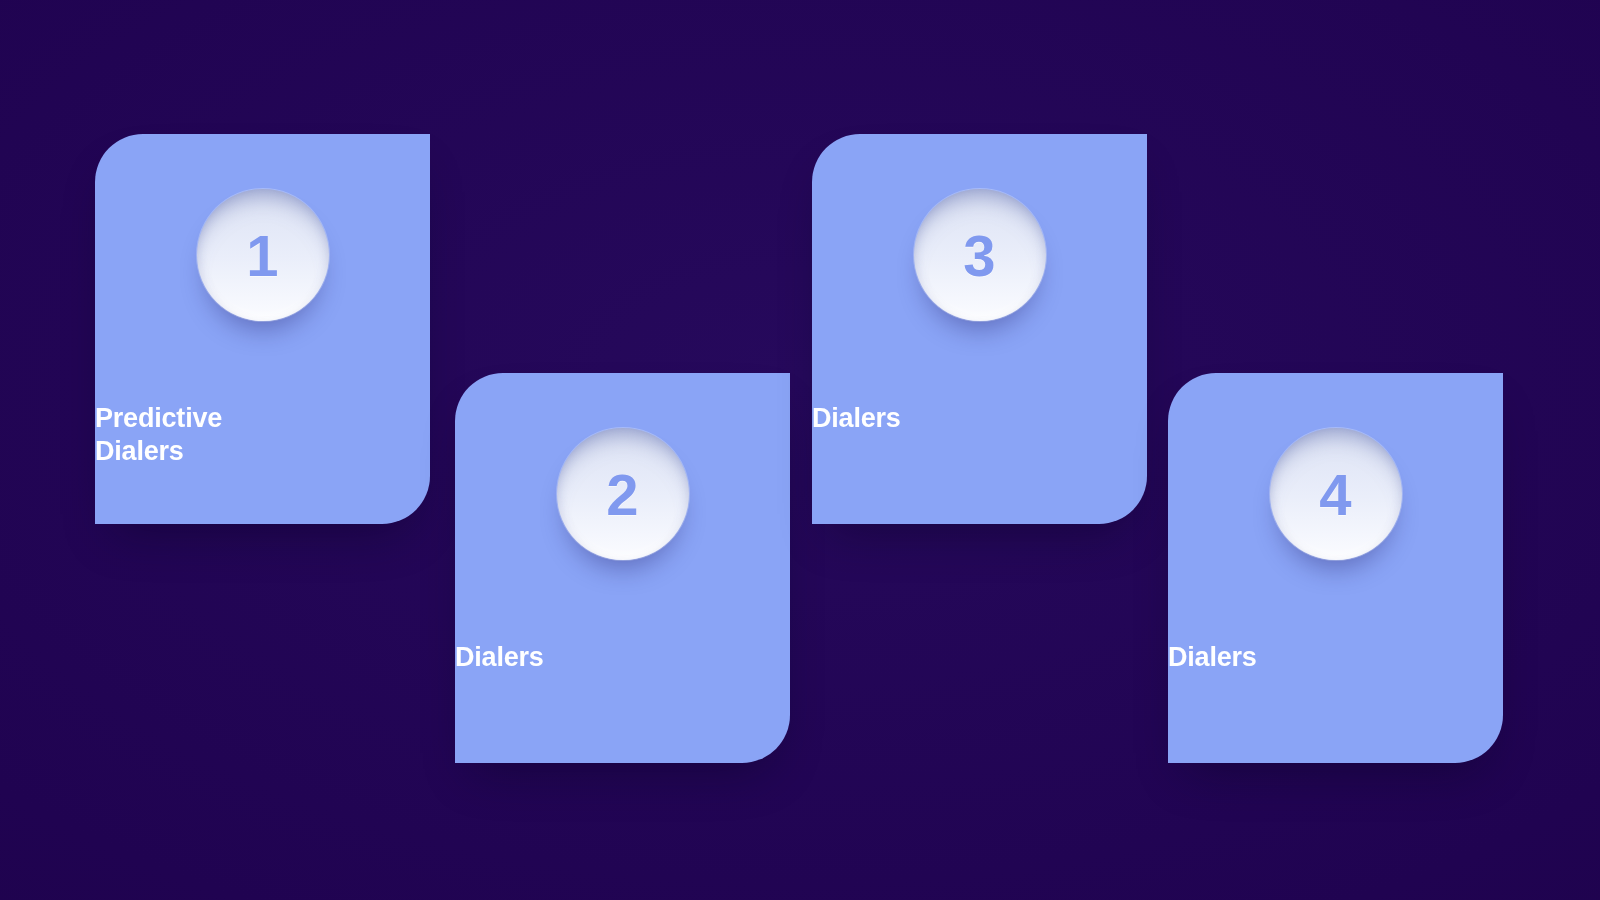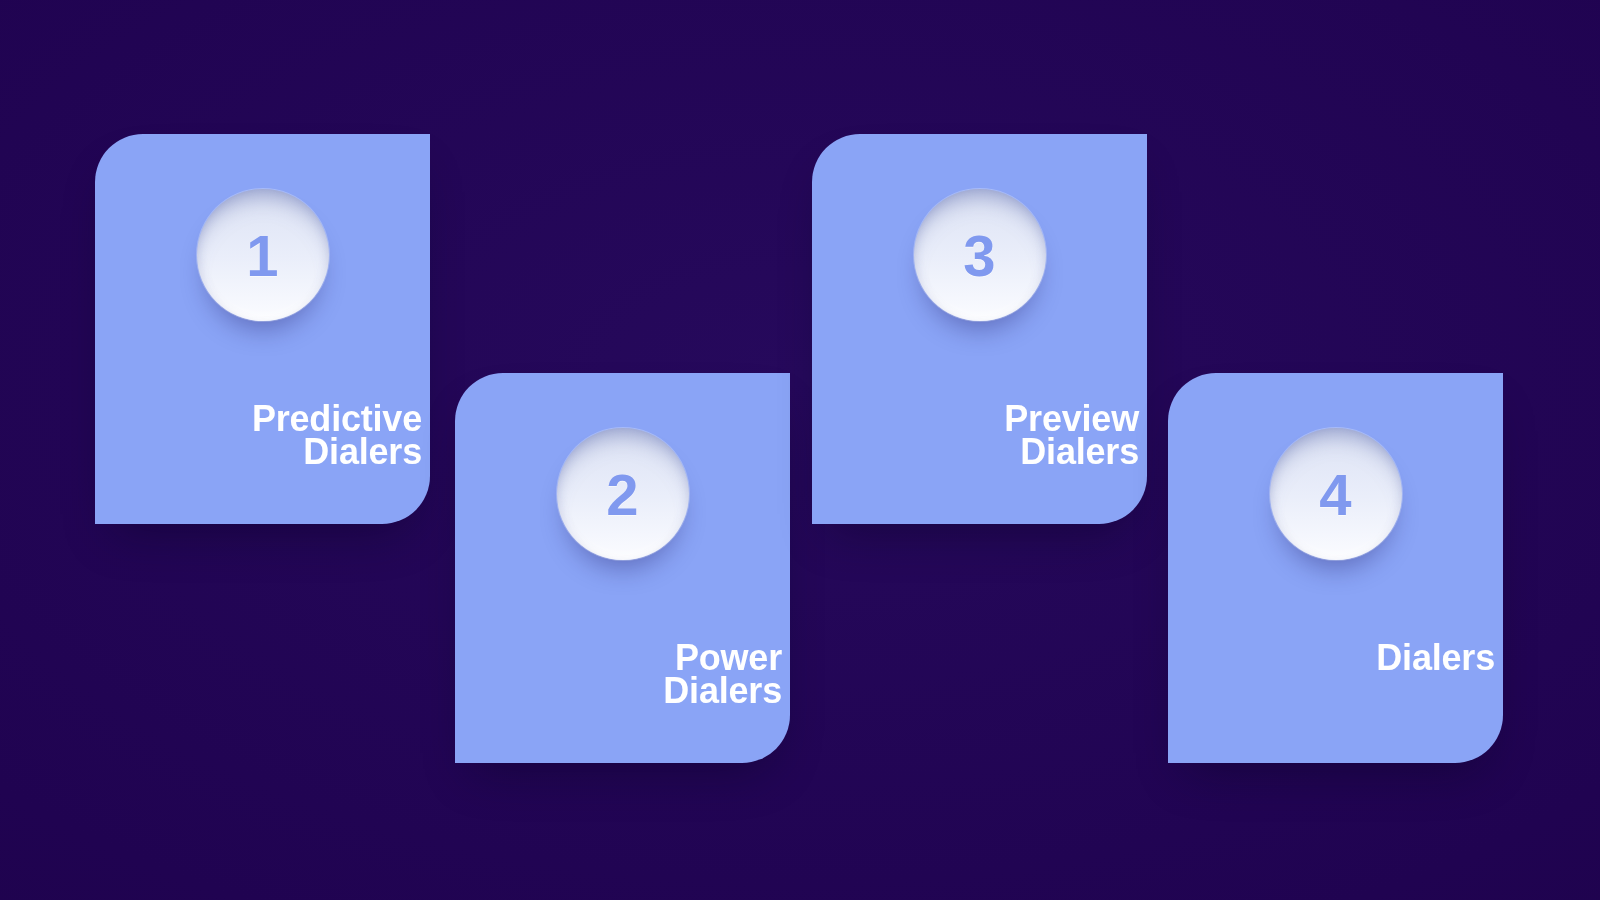--- a/index.html
+++ b/index.html
@@ -63,25 +63,25 @@
     font-size:58px;
     font-weight:700;
     color:var(--number);
     line-height:1;
     margin-top:2px;
     text-shadow:0 1px 0 rgba(255,255,255,0.5);
   }
   .card-label{
     position:absolute;
     left:0;
-    right:8px;
+    right:17px;
     top:268px;
-    text-align:right;
+    text-align:left;
     color:var(--label);
-    font-size:36px;
+    font-size:27px;
     font-weight:700;
     line-height:33px;
     letter-spacing:-0.2px;
   }
 </style>
 </head>
 <body>
 
 <div class="canvas">
 
@@ -93,31 +93,29 @@
       <div>Predictive</div>
       <div>Dialers</div>
     </div>
   </div>
 
   <div class="card pos-2">
     <div class="badge">
       <span class="badge-number">2</span>
     </div>
     <div class="card-label">
-      <div>Power</div>
       <div>Dialers</div>
     </div>
   </div>
 
   <div class="card pos-3">
     <div class="badge">
       <span class="badge-number">3</span>
     </div>
     <div class="card-label">
-      <div>Preview</div>
       <div>Dialers</div>
     </div>
   </div>
 
   <div class="card pos-4">
     <div class="badge">
       <span class="badge-number">4</span>
     </div>
     <div class="card-label">
       <div>Dialers</div>

